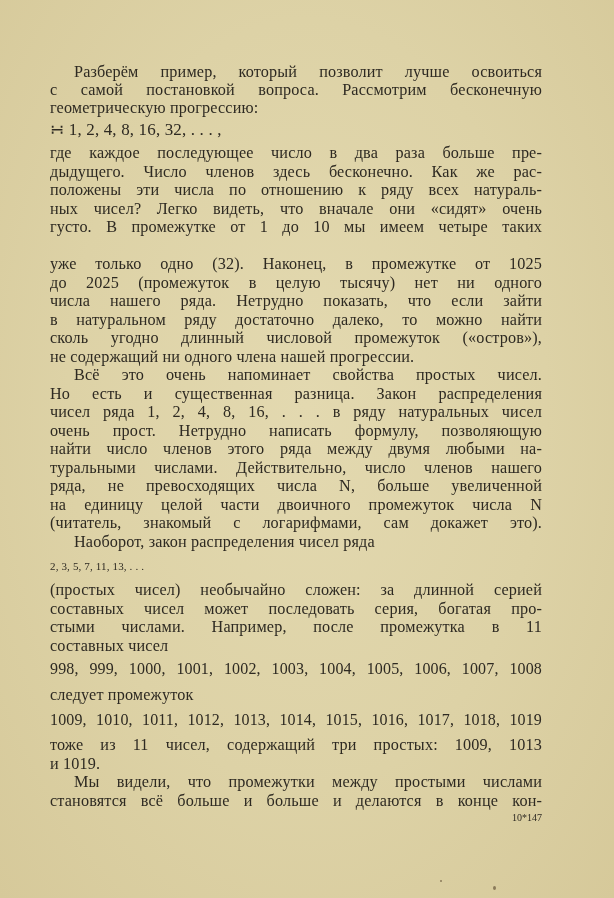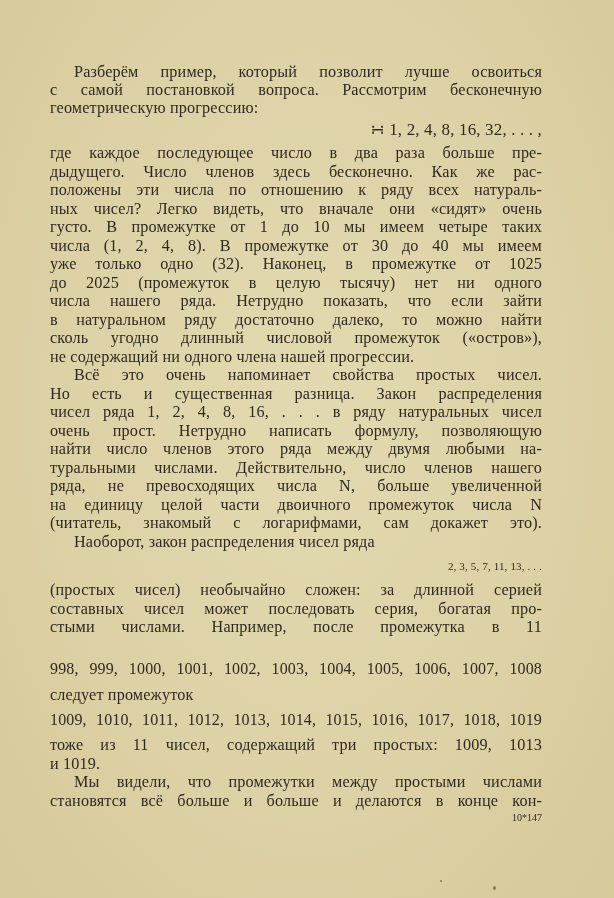--- a/index.html
+++ b/index.html
@@ -29,21 +29,21 @@
     font-size: 16.2px;
     line-height: 18px;
     white-space: nowrap;
     letter-spacing: 0.15px;
   }
   .just {
     text-align: justify;
     text-align-last: justify;
   }
   .indent { padding-left: 24px; width: 468px; }
-  .center { text-align: right; font-family: Liberation Serif, serif; }
+  .center { text-align: left; font-family: Liberation Serif, serif; }
   .nums {
     text-align: justify;
     text-align-last: justify;
     font-size: 16px;
   }
   .footer {
     position: absolute;
     top: 799px;
     left: 50px;
     width: 492px;
@@ -67,21 +67,20 @@
   <div class="line just indent" style="top:63px">Разберём пример, который позволит лучше освоиться</div>
   <div class="line just" style="top:81px">с самой постановкой вопроса. Рассмотрим бесконечную</div>
   <div class="line" style="top:99px">геометрическую прогрессию:</div>
   <div class="line center" style="top:121px;font-size:17px">∺ 1, 2, 4, 8, 16, 32, . . . ,</div>
 
   <div class="line just" style="top:144px">где каждое последующее число в два раза больше пре-</div>
   <div class="line just" style="top:162.5px">дыдущего. Число членов здесь бесконечно. Как же рас-</div>
   <div class="line just" style="top:181px">положены эти числа по отношению к ряду всех натураль-</div>
   <div class="line just" style="top:199.5px">ных чисел? Легко видеть, что вначале они «сидят» очень</div>
   <div class="line just" style="top:218px">густо. В промежутке от 1 до 10 мы имеем четыре таких</div>
-  <div class="line just" style="top:236.5px">числа (1, 2, 4, 8). В промежутке от 30 до 40 мы имеем</div>
   <div class="line just" style="top:255px">уже только одно (32). Наконец, в промежутке от 1025</div>
   <div class="line just" style="top:273.5px">до 2025 (промежуток в целую тысячу) нет ни одного</div>
   <div class="line just" style="top:292px">числа нашего ряда. Нетрудно показать, что если зайти</div>
   <div class="line just" style="top:310.5px">в натуральном ряду достаточно далеко, то можно найти</div>
   <div class="line just" style="top:329px">сколь угодно длинный числовой промежуток («остров»),</div>
   <div class="line" style="top:347.5px">не содержащий ни одного члена нашей прогрессии.</div>
 
   <div class="line just indent" style="top:366px">Всё это очень напоминает свойства простых чисел.</div>
   <div class="line just" style="top:384.5px">Но есть и существенная разница. Закон распределения</div>
   <div class="line just" style="top:403px">чисел ряда 1, 2, 4, 8, 16, . . . в ряду натуральных чисел</div>
@@ -91,20 +90,21 @@
   <div class="line just" style="top:477px">ряда, не превосходящих числа N, больше увеличенной</div>
   <div class="line just" style="top:495.5px">на единицу целой части двоичного промежуток числа N</div>
   <div class="line just" style="top:514px">(читатель, знакомый с логарифмами, сам докажет это).</div>
   <div class="line indent" style="top:532.5px">Наоборот, закон распределения чисел ряда</div>
 
   <div class="line center" style="top:557px;font-size:11px">2, 3, 5, 7, 11, 13, . . .</div>
 
   <div class="line just" style="top:581px">(простых чисел) необычайно сложен: за длинной серией</div>
   <div class="line just" style="top:599.5px">составных чисел может последовать серия, богатая про-</div>
   <div class="line just" style="top:618px">стыми числами. Например, после промежутка в 11</div>
+  <div class="line" style="top:636.5px">составных чисел</div>
 
   <div class="line nums" style="top:660px">998, 999, 1000, 1001, 1002, 1003, 1004, 1005, 1006, 1007, 1008</div>
   <div class="line" style="top:686px">следует промежуток</div>
   <div class="line nums" style="top:711px">1009, 1010, 1011, 1012, 1013, 1014, 1015, 1016, 1017, 1018, 1019</div>
 
   <div class="line just" style="top:736px">тоже из 11 чисел, содержащий три простых: 1009, 1013</div>
   <div class="line" style="top:754.5px">и 1019.</div>
 
   <div class="line just indent" style="top:773px">Мы видели, что промежутки между простыми числами</div>
   <div class="line just" style="top:791.5px">становятся всё больше и больше и делаются в конце кон-</div>

